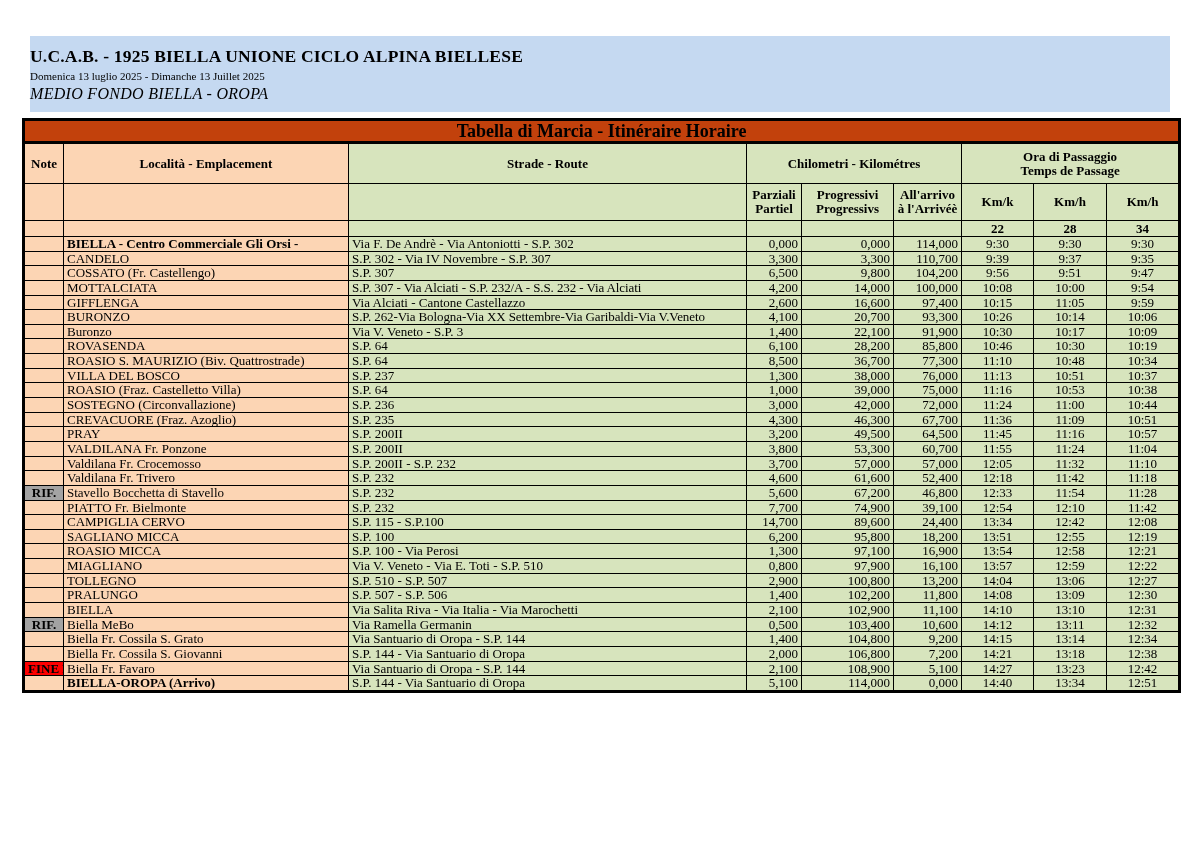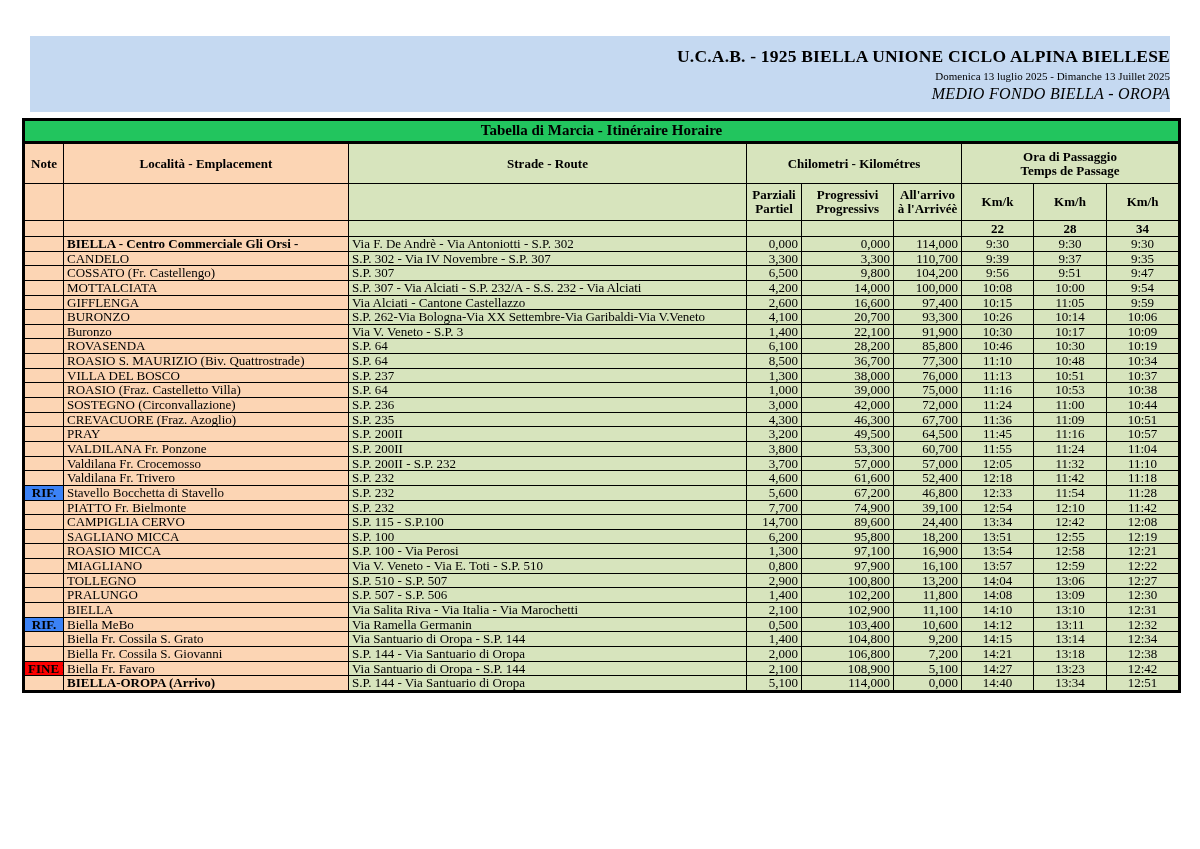--- a/index.html
+++ b/index.html
@@ -5,48 +5,48 @@
   html,body{margin:0;padding:0;}
   body{
     width:1200px;height:849px;position:relative;background:#ffffff;
     font-family:"Liberation Serif", serif;color:#000;
     -webkit-font-smoothing:antialiased;overflow:hidden;
   }
   
   .title-block{
     position:absolute;left:30px;top:36px;width:1140px;height:76px;
     background:#c5d9f1;display:flex;flex-direction:column;
-    align-items:flex-end;justify-content:center;gap:3px;text-align:center;
+    align-items:flex-start;justify-content:center;gap:3px;text-align:center;
   }
   .title-1{font-size:17.5px;font-weight:bold;letter-spacing:.2px;}
   .title-2{font-size:11px;font-weight:normal;}
   .title-3{font-size:16px;font-weight:normal;font-style:italic;letter-spacing:.3px;}
 
   
   table.timetable{
     position:absolute;left:22px;top:118px;width:1156px;
     border-collapse:collapse;table-layout:fixed;
     border:3px solid #000;
   }
   .timetable td,.timetable th{
     border:1px solid #000;padding:0 3px;overflow:hidden;white-space:nowrap;
     font-size:13px;line-height:1.05;
   }
   .caption-row th{
-    background:#22c55e;font-size:15px;font-weight:bold;height:20px;
+    background:#c2410c;font-size:18px;font-weight:bold;height:20px;
     border-bottom:3px solid #000;text-align:center;
   }
   .hdr{font-weight:bold;text-align:center;}
   tr.hrow1{height:41px;}
   tr.hrow2{height:37px;}
   tr.hrow3{height:16px;}
   tr.drow{height:14px;}
   .peach{background:#fcd5b4;}
   .green{background:#d7e4bd;}
-  .rif{background:#3b82f6;font-weight:bold;text-align:center;}
+  .rif{background:#a3a3a3;font-weight:bold;text-align:center;}
   .finerif{background:#fe0000;font-weight:bold;font-size:8px;text-align:center;letter-spacing:0;padding:0 1px;}
   .c-note{text-align:center;}
   .c-loc{text-align:left;padding-left:5px;}
   .c-route{text-align:left;padding-left:4px;}
   .c-num{text-align:right;padding-right:6px;}
   .c-time{text-align:center;}
   .bold{font-weight:bold;}
   .condensed{font-size:11.6px;letter-spacing:-0.1px;}
   .two-line{line-height:1.25;}
 </style>

